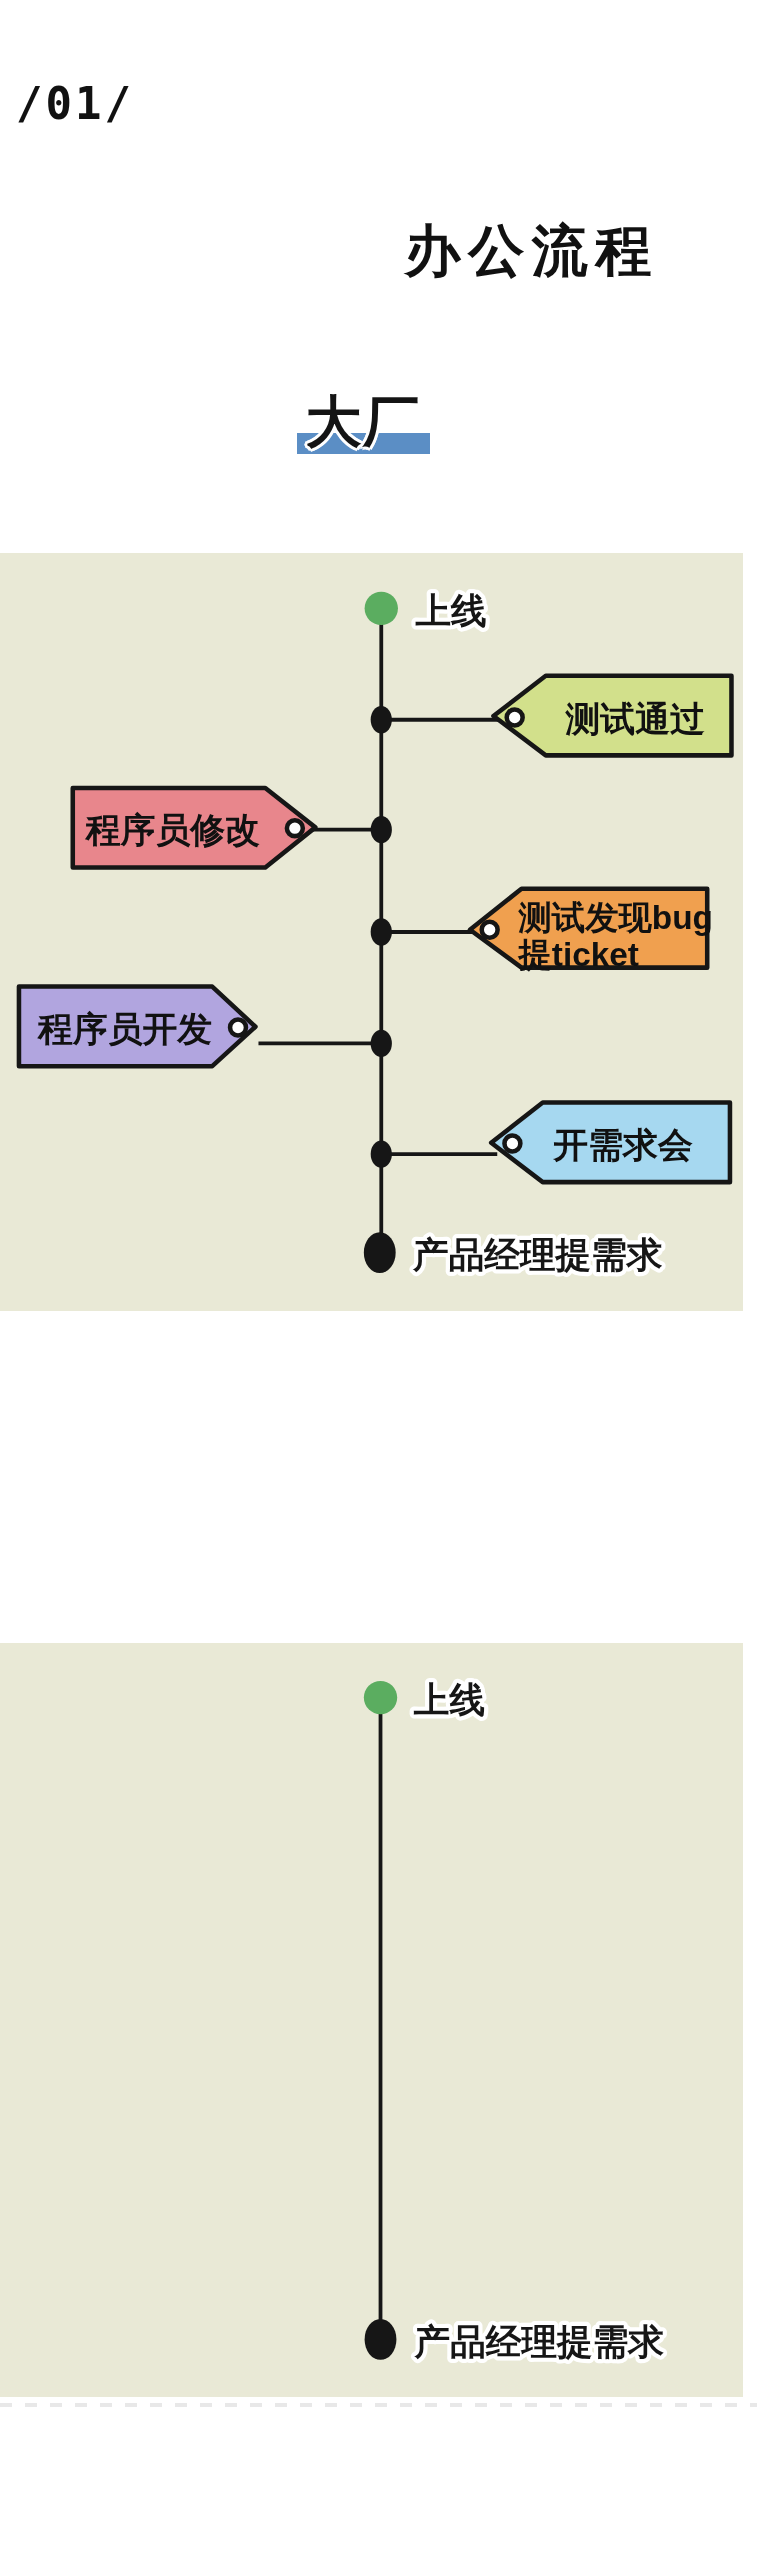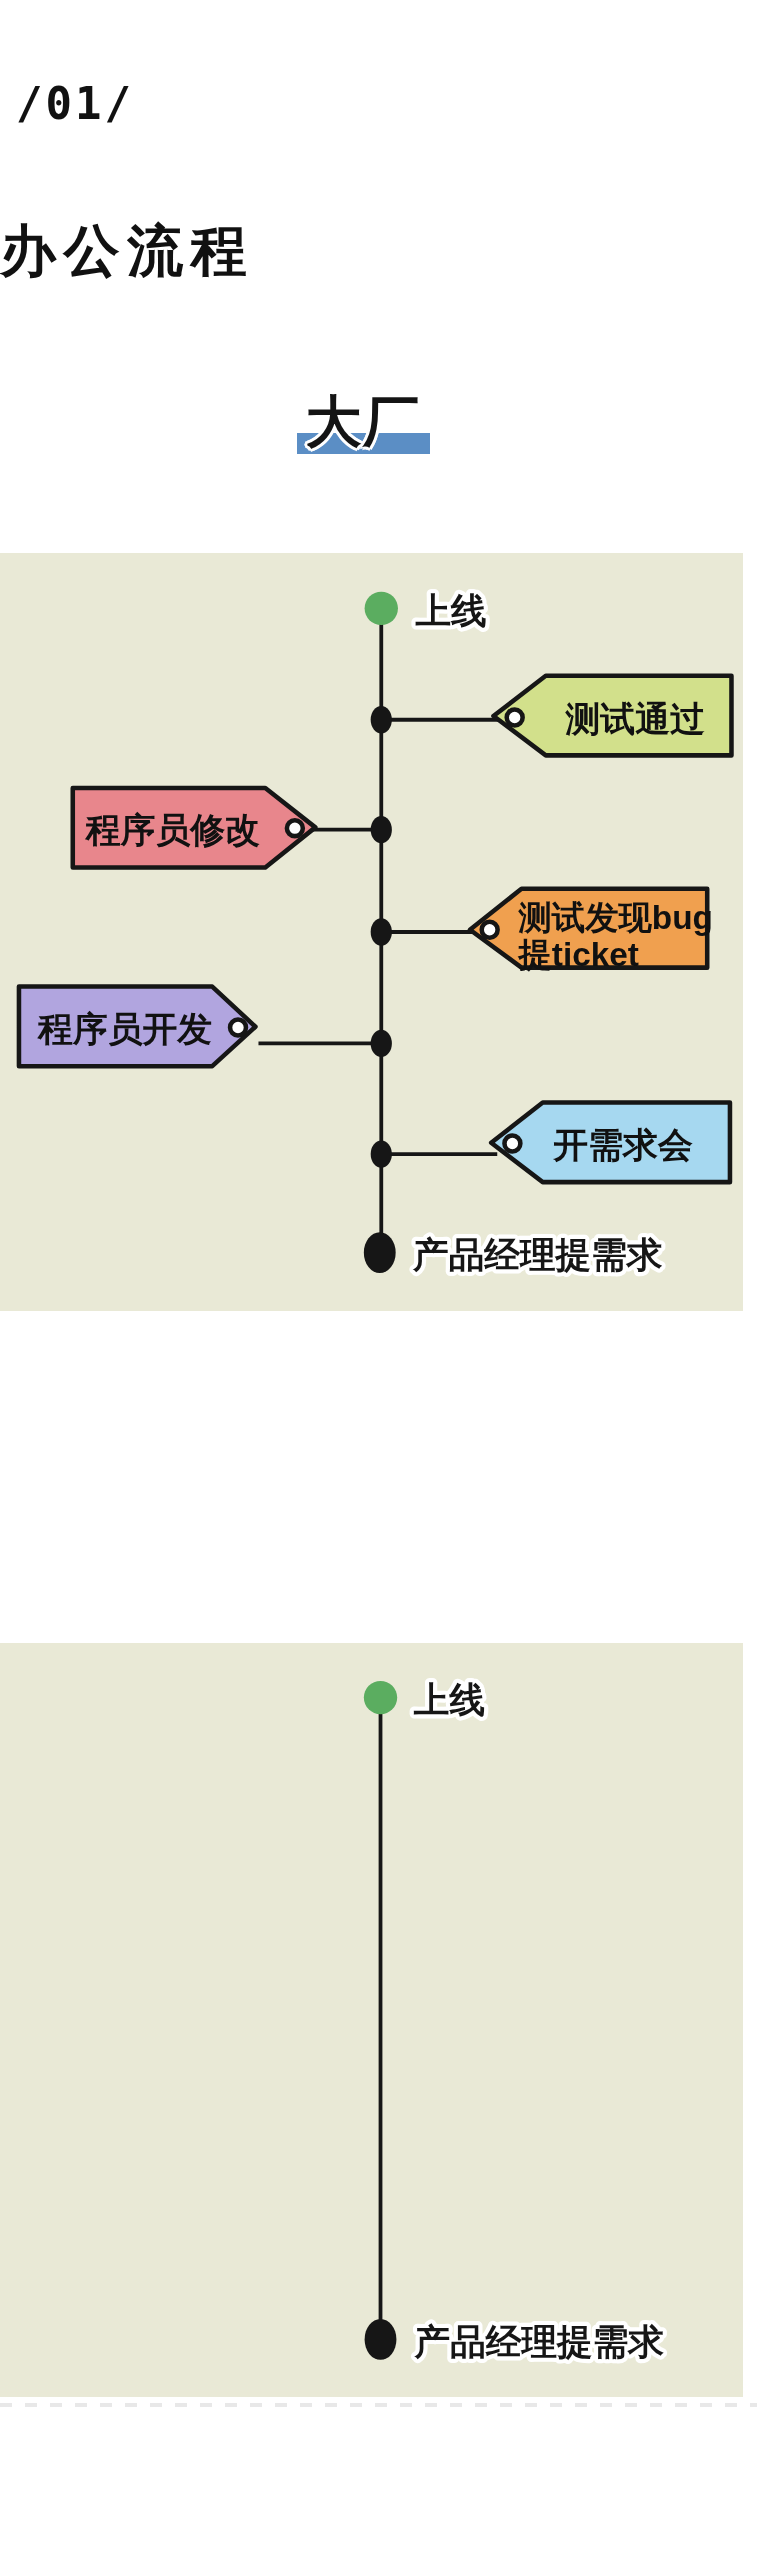--- a/index.html
+++ b/index.html
@@ -7,21 +7,21 @@
     position:relative;width:758px;height:2576px;background:#ffffff;overflow:hidden;
     font-family:"Liberation Sans", sans-serif;color:#111;
   }
   
   #sec-num{
     position:absolute;top:82px;left:0;width:758px;text-align:left;
     font-family:"DejaVu Sans Mono", monospace;font-size:44px;font-weight:700;
     letter-spacing:3px;color:#111;line-height:1;padding-left:16px;
   }
   #title{
-    position:absolute;top:222px;left:0;width:659px;text-align:left;
+    position:absolute;top:222px;left:0;width:659px;text-align:right;
     font-size:56px;font-weight:900;letter-spacing:7.6px;color:#111;line-height:1.05;
   }
   .subhead{position:absolute;left:0;width:726px;text-align:center;line-height:1.2;}
   .subhead .inner{position:relative;display:inline-block;}
   .subhead .bar{position:absolute;left:-9px;right:-9px;height:20.5px;bottom:1.5px;z-index:0;}
   .subhead .txt{
     position:relative;z-index:1;font-size:56px;font-weight:600;color:#141414;letter-spacing:1.5px;
     text-shadow:-3px 0 0 #fff,3px 0 0 #fff,0 -3px 0 #fff,0 3px 0 #fff,
                 -2.3px -2.3px 0 #fff,2.3px -2.3px 0 #fff,-2.3px 2.3px 0 #fff,2.3px 2.3px 0 #fff;
   }

